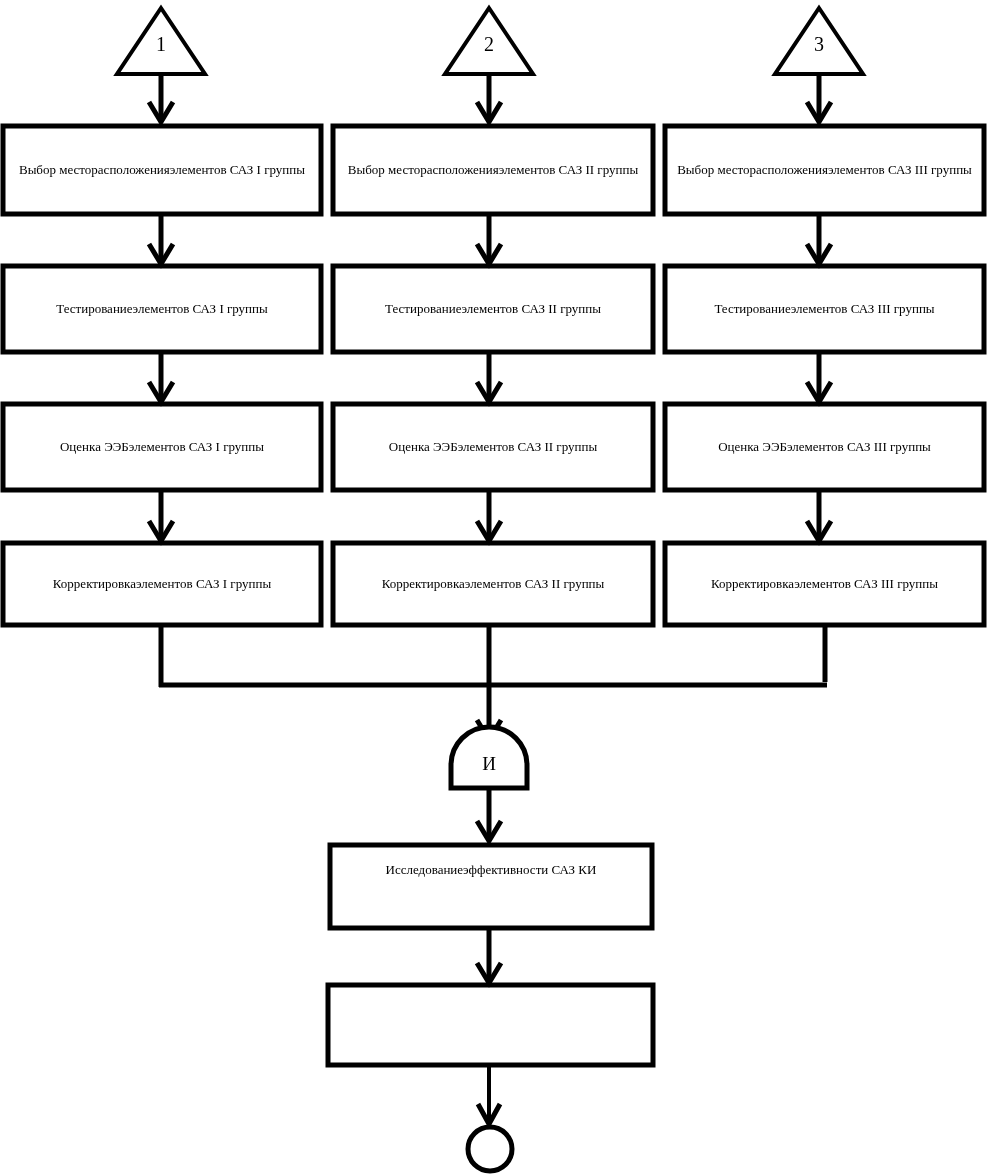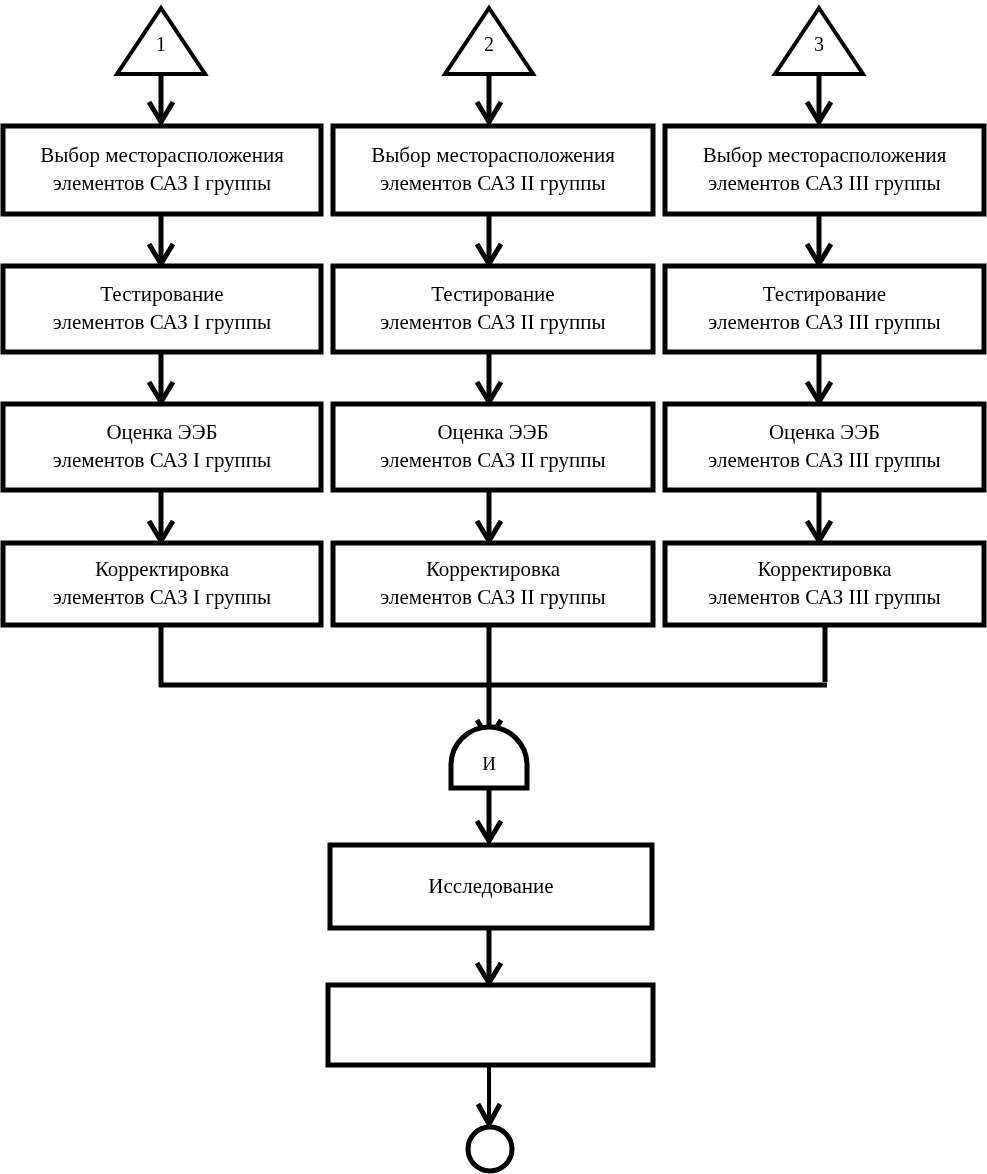--- a/index.html
+++ b/index.html
@@ -59,26 +59,26 @@
   .arrowhead {
     fill: none;
     stroke: #000000;
     stroke-width: 5;
     stroke-linecap: butt;
     stroke-linejoin: miter;
   }
   .box-label {
     position: absolute;
     display: flex;
-    flex-direction: column;
+    flex-direction: row;
     align-items: center;
     justify-content: center;
     text-align: center;
     font-family: "Liberation Serif", "DejaVu Serif", serif;
-    font-size: 21px;
+    font-size: 13px;
     line-height: 1.32;
     color: #000000;
     box-sizing: border-box;
     pointer-events: none;
   }
   .box-label .ln { display: block; white-space: nowrap; }
   .tri-label {
     position: absolute;
     text-align: center;
     font-family: "Liberation Serif", "DejaVu Serif", serif;
@@ -224,17 +224,18 @@
     <span class="ln">Оценка ЭЭБ</span>
     <span class="ln">элементов САЗ III группы</span>
   </div>
   <div class="box-label" style="left:665px; top:543px; width:319px; height:82px;">
     <span class="ln">Корректировка</span>
     <span class="ln">элементов САЗ III группы</span>
   </div>
 
   <div class="gate-label" style="left:459px; top:753px; width:60px;">И</div>
 
-  <div class="box-label" style="left:330px; top:845px; width:322px; height:83px;">
+  <div class="box-label" style="left:330px; top:828px; width:322px; height:83px;">
     <span class="ln">Исследование</span>
+    <span class="ln">эффективности САЗ КИ</span>
   </div>
 
 </div>
 
 </body></html>

